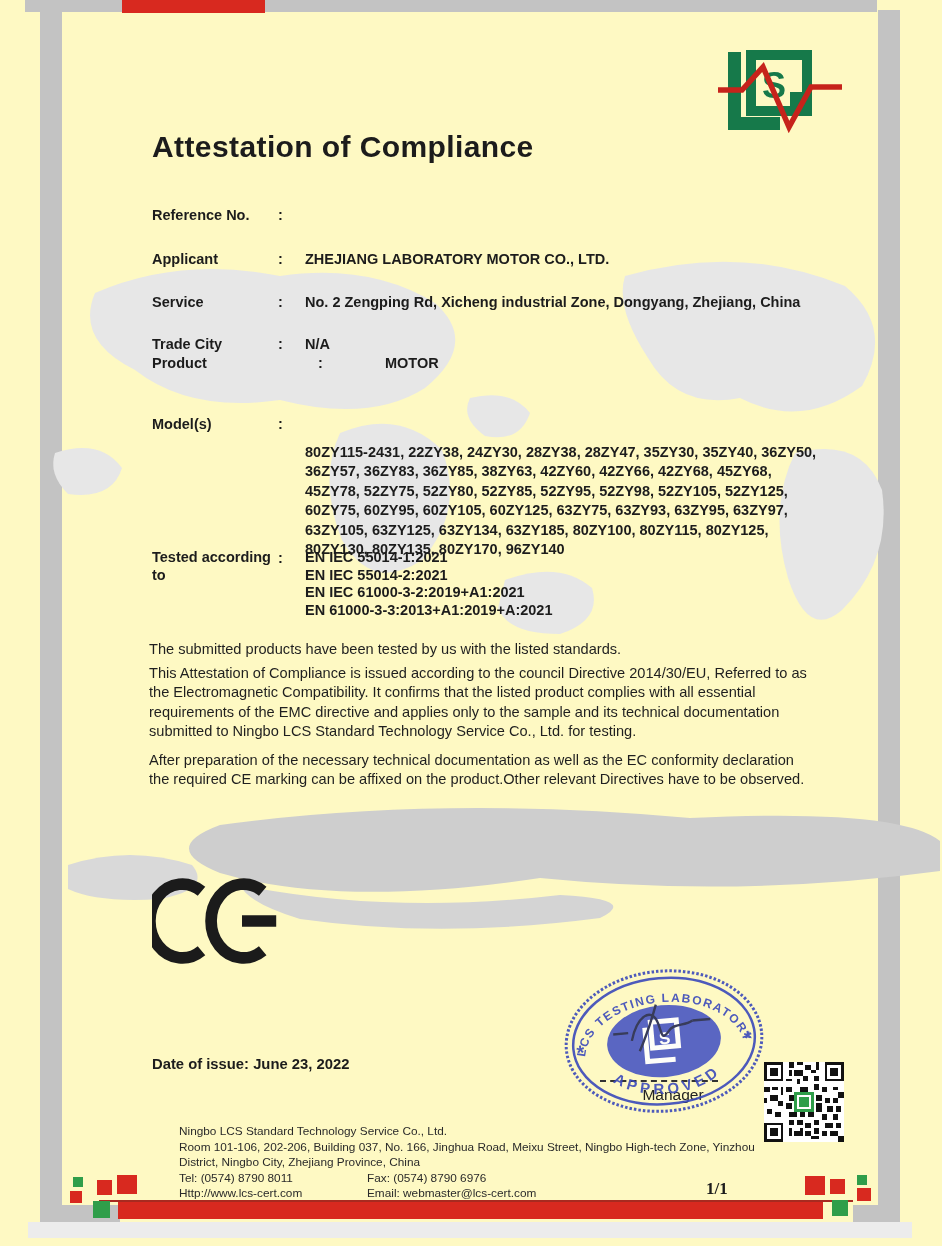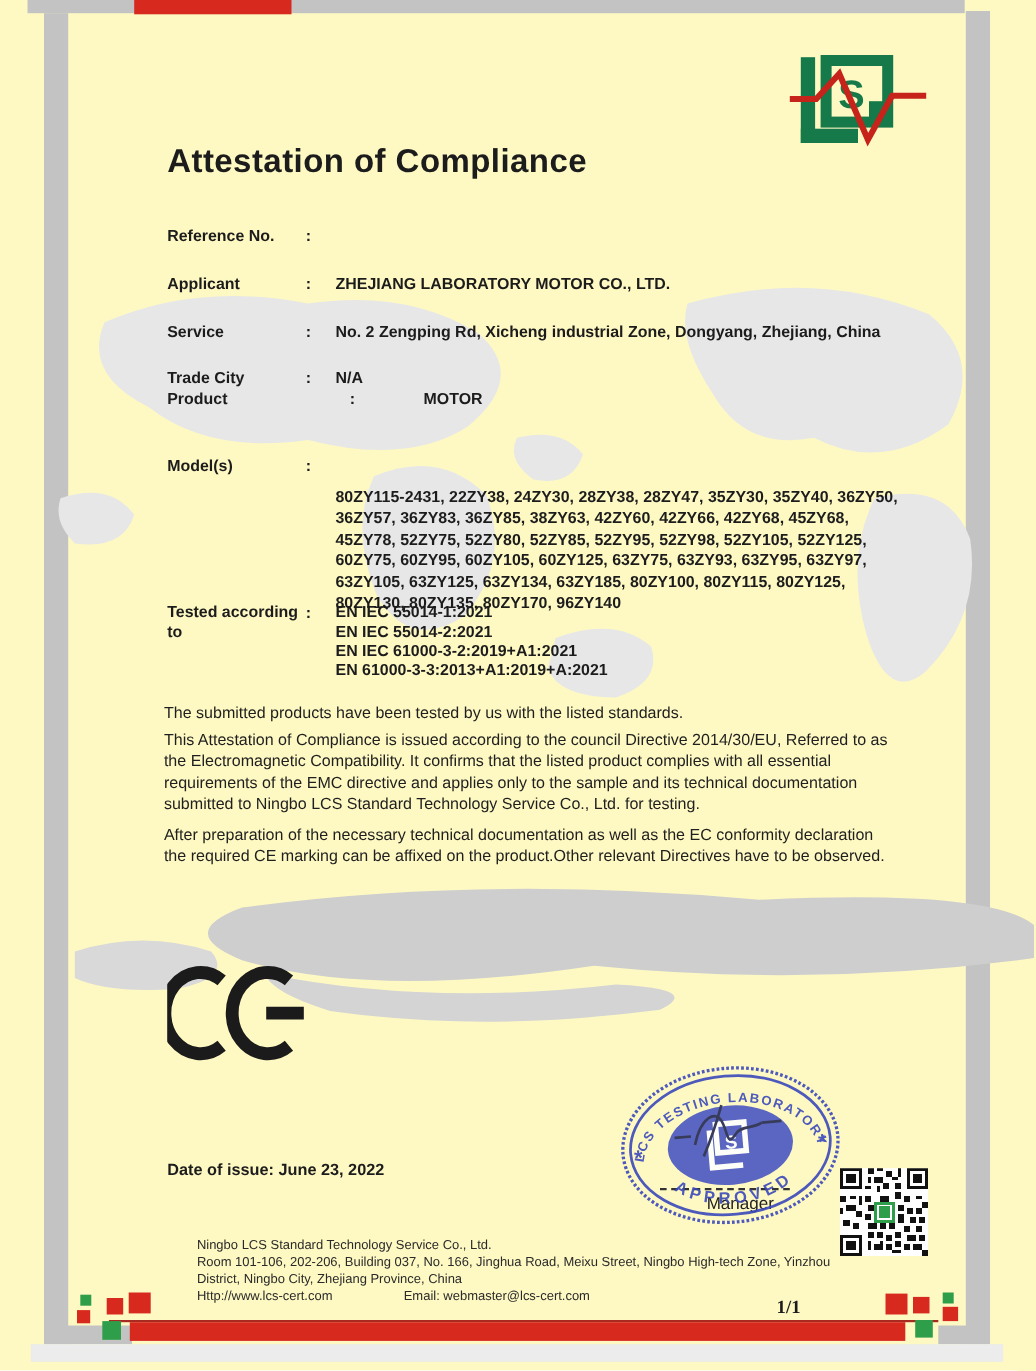--- a/index.html
+++ b/index.html
@@ -207,20 +207,24 @@
     </g>
     <rect x="11" y="11" width="7" height="7" fill="#2f9e4a"></rect>
     <rect x="12.3" y="12.3" width="4.4" height="4.4" fill="none" stroke="#ffffff" stroke-width="0.6"></rect>
   </svg>
 
   <div class="abs footer">
     <div>Ningbo LCS Standard Technology Service Co., Ltd.</div>
     <div>Room 101-106, 202-206, Building 037, No. 166, Jinghua Road, Meixu Street, Ningbo High-tech Zone, Yinzhou</div>
     <div>District, Ningbo City, Zhejiang Province, China</div>
     <div class="frow2">
+      <span class="fcol1">Tel: (0574) 8790 8011</span>
+      <span>Fax: (0574) 8790 6976</span>
+    </div>
+    <div class="frow2">
       <span class="fcol1">Http://www.lcs-cert.com</span>
       <span>Email: webmaster@lcs-cert.com</span>
     </div>
   </div>
 
   <div class="abs pagenum">1/1</div>
 
 </div>
 
 </body></html>

